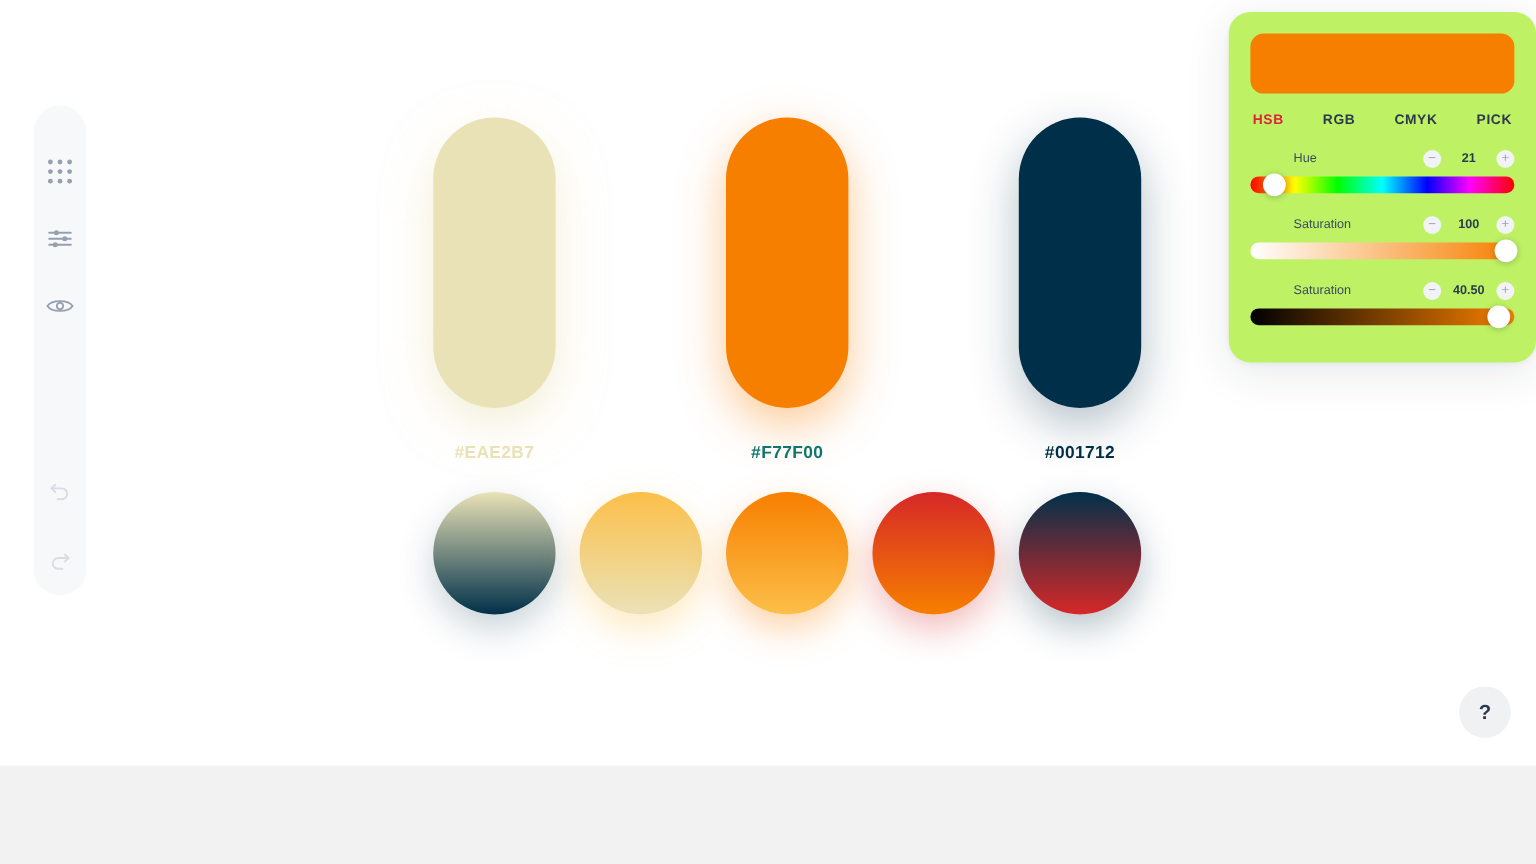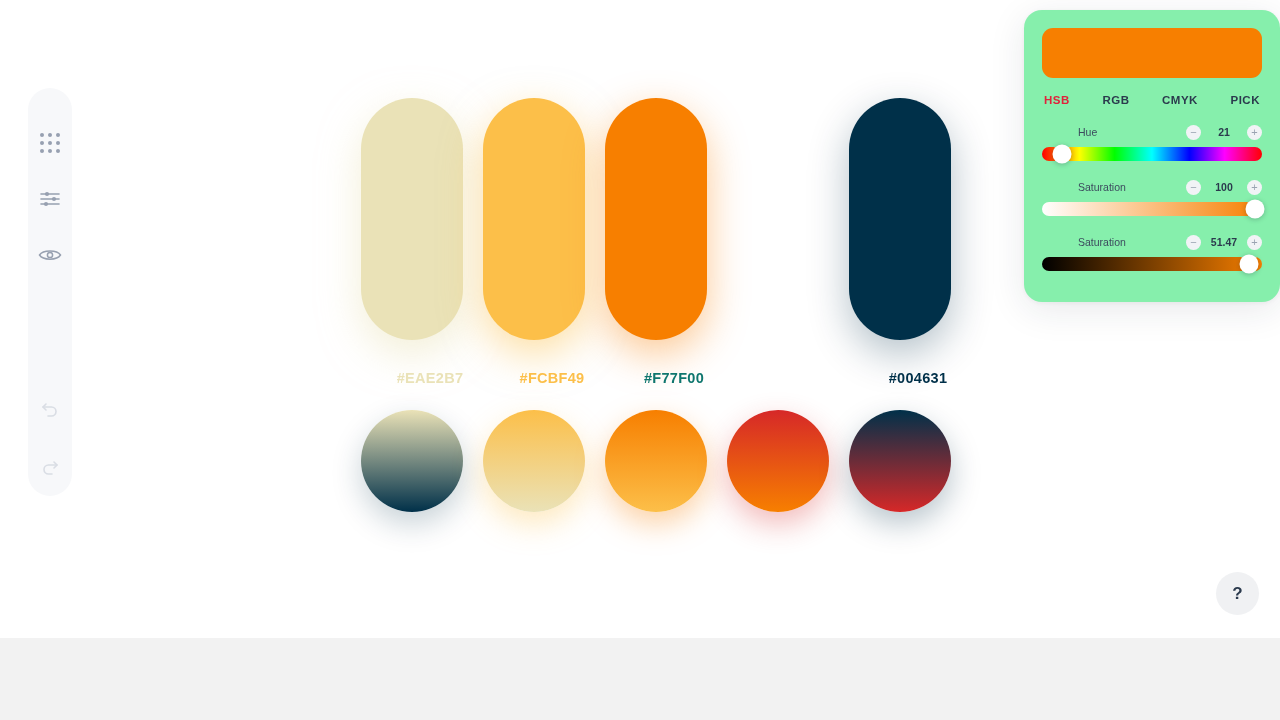--- a/index.html
+++ b/index.html
@@ -34,37 +34,37 @@
 
   
   .palette { position: absolute; left: 361px; top: 98px; width: 590px; height: 430px; }
   .swatch-col { position: absolute; top: 0; width: 102px; }
   .swatch {
     width: 102px; height: 242px;
     border-radius: 51px;
     position: relative;
   }
   .swatch-hex {
-    position: absolute; top: 272px; left: 18px; width: 102px;
+    position: absolute; top: 272px; left: 0; width: 102px;
     text-align: center;
     font-size: 14.5px; font-weight: bold;
     letter-spacing: 0.3px;
   }
   .circle-row { position: absolute; top: 312px; left: 0; width: 590px; height: 102px; }
   .grad-circle {
     position: absolute; top: 0;
     width: 102px; height: 102px;
     border-radius: 50%;
   }
 
   
   .picker {
     position: absolute; left: 1024px; top: 10px;
     width: 256px; height: 292px;
-    background: #86efac;
+    background: #bef264;
     border-radius: 18px;
     box-shadow: 0 8px 36px rgba(30,40,60,0.10), 0 1px 4px rgba(30,40,60,0.05);
     padding: 18px 18px 0 18px;
   }
   .preview {
     width: 220px; height: 50px;
     border-radius: 11px;
   }
   .tabs {
     display: flex; justify-content: space-between;
@@ -174,31 +174,27 @@
         <path d="M17 8 H8.5 A4.5 4.5 0 1 0 8.5 17 H12"></path>
       </svg>
     </div>
   </div>
 
   <div class="palette">
     <div class="swatch-col" style="left:0px">
       <div class="swatch" style="background:#EAE2B7;box-shadow:0 14px 40px rgba(234,226,183,0.55)"></div>
       <div class="swatch-hex" style="color:#EAE2B7">#EAE2B7</div>
     </div>
-    <div class="swatch-col" style="left:122px">
-      <div class="swatch" style="background:#FCBF49;box-shadow:0 14px 40px rgba(252,191,73,0.50)"></div>
-      <div class="swatch-hex" style="color:#FCBF49">#FCBF49</div>
-    </div>
     <div class="swatch-col" style="left:244px">
       <div class="swatch" style="background:#F77F00;box-shadow:0 14px 40px rgba(247,127,0,0.42)"></div>
       <div class="swatch-hex" style="color:#0f766e">#F77F00</div>
     </div>
     <div class="swatch-col" style="left:488px">
       <div class="swatch" style="background:#003049;box-shadow:0 14px 40px rgba(0,48,73,0.30)"></div>
-      <div class="swatch-hex" style="color:#003049">#004631</div>
+      <div class="swatch-hex" style="color:#003049">#001712</div>
     </div>
 
     <div class="circle-row">
       <div class="grad-circle" style="left:0px;background:linear-gradient(180deg,#EAE2B7 0%,#003049 100%);box-shadow:0 12px 30px rgba(0,48,73,0.22)"></div>
       <div class="grad-circle" style="left:122px;background:linear-gradient(180deg,#FCBF49 0%,#EAE2B7 100%);box-shadow:0 12px 30px rgba(252,191,73,0.35)"></div>
       <div class="grad-circle" style="left:244px;background:linear-gradient(180deg,#F77F00 0%,#FCBF49 100%);box-shadow:0 12px 30px rgba(247,127,0,0.35)"></div>
       <div class="grad-circle" style="left:366px;background:linear-gradient(180deg,#D62828 0%,#F77F00 100%);box-shadow:0 12px 30px rgba(214,40,40,0.32)"></div>
       <div class="grad-circle" style="left:488px;background:linear-gradient(180deg,#003049 0%,#D62828 100%);box-shadow:0 12px 30px rgba(0,48,73,0.28)"></div>
     </div>
   </div>
@@ -239,21 +235,21 @@
       <div class="track track-sat">
         <span class="thumb" style="left:97%"></span>
       </div>
     </div>
 
     <div class="slider-group">
       <div class="slider-head">
         <span class="slider-label">Saturation</span>
         <span class="stepper">
           <span class="step-btn">−</span>
-          <span class="slider-val">51.47</span>
+          <span class="slider-val">40.50</span>
           <span class="step-btn">+</span>
         </span>
       </div>
       <div class="track track-bri">
         <span class="thumb" style="left:94%"></span>
       </div>
     </div>
   </div>
 
   <div class="help-btn">?</div>

